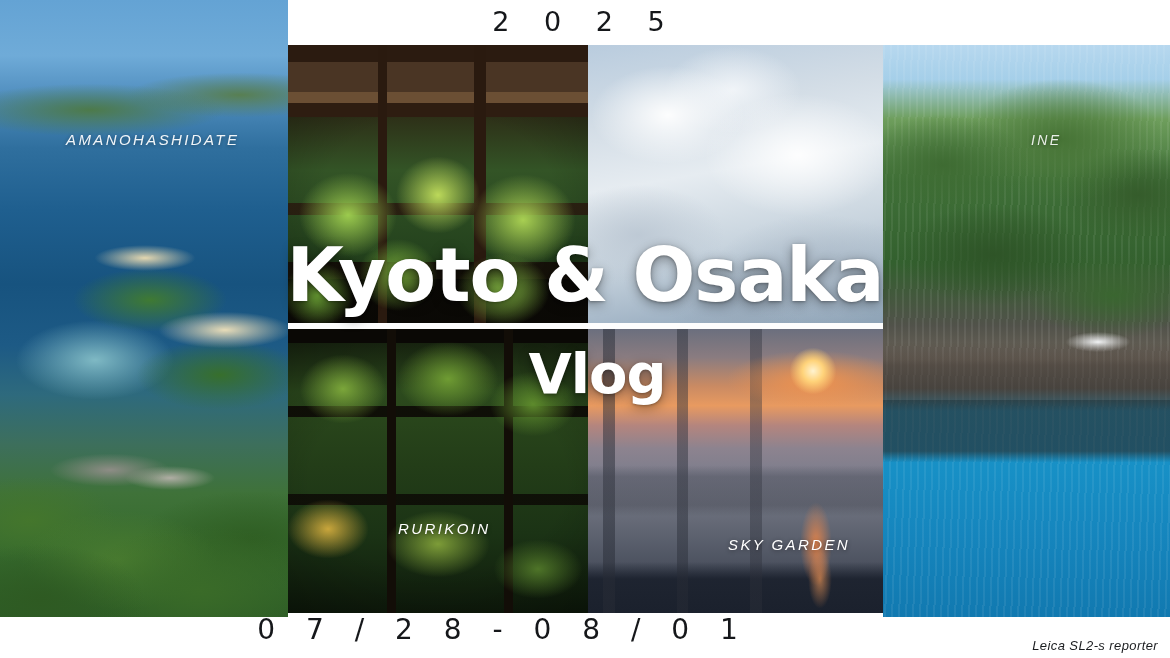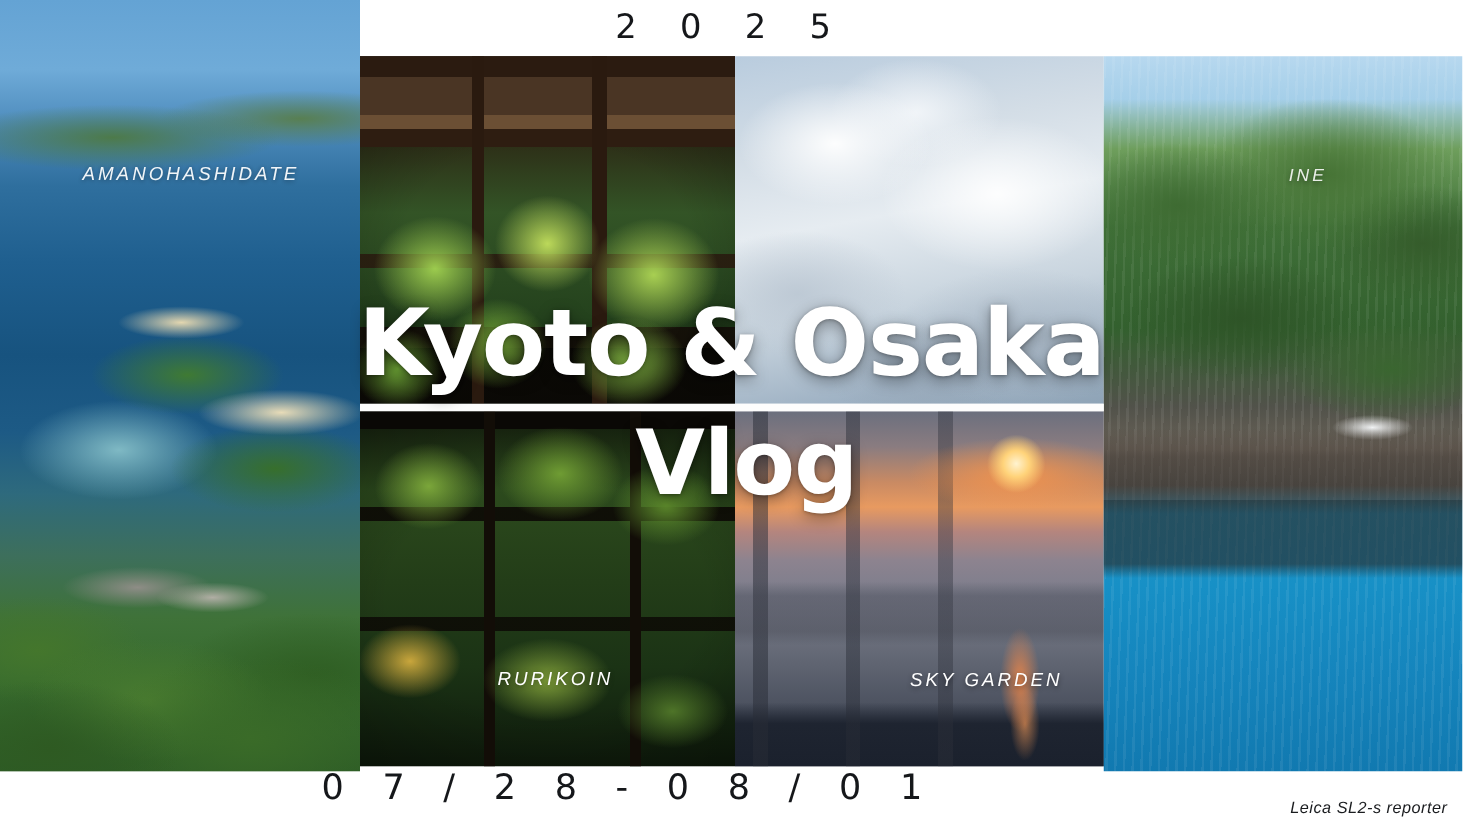--- a/index.html
+++ b/index.html
@@ -184,36 +184,36 @@
     position:absolute; z-index:25;
     font-style:italic; font-weight:400;
     color:#ffffff; letter-spacing:2.4px;
     text-shadow:0 1px 4px rgba(0,0,0,.45);
     white-space:nowrap;
     font-family:"Liberation Sans", sans-serif;
     text-align:center;
   }
   .loc-amano { left:66px;  top:131px; font-size:15px; opacity:.93; }
   .loc-ine   { left:1031px; top:132px; font-size:14px; opacity:.88; }
-  .loc-ruri  { left:398px; top:535px; font-size:15px; }
+  .loc-ruri  { left:398px; top:520px; font-size:15px; }
   .loc-sky   { left:681px; top:536px; font-size:15px;margin-left:47px; }
 
   
   .title-wrap {
     position:absolute; left:0; top:238px; width:1170px;
     z-index:28; text-align:center; pointer-events:none;
   }
   .title-line {
     font-family:"DejaVu Sans", sans-serif;
     font-weight:700; color:#ffffff;
     line-height:1.0; letter-spacing:-1px;
     text-shadow:0 3px 12px rgba(0,0,0,.38), 0 1px 3px rgba(0,0,0,.3);
   }
   .title-1 { font-size:74px; }
-  .title-2 { font-size:72px; margin-top:22px;padding-left:24px; }
+  .title-2 { font-size:56px; margin-top:34px;padding-left:24px; }
 </style>
 </head>
 <body>
 
 <div class="panel p-amano"></div>
 <div class="panel p-ruri1"></div>
 <div class="panel p-clouds"></div>
 <div class="panel p-ruri2"></div>
 <div class="panel p-sky"></div>
 <div class="panel p-ine"></div>

